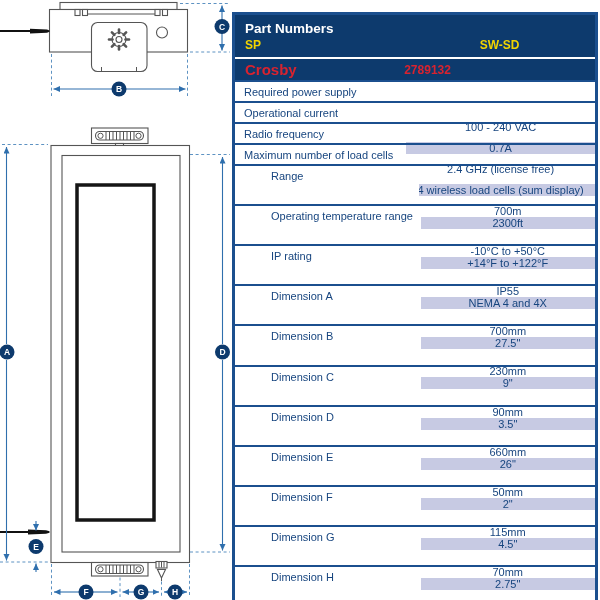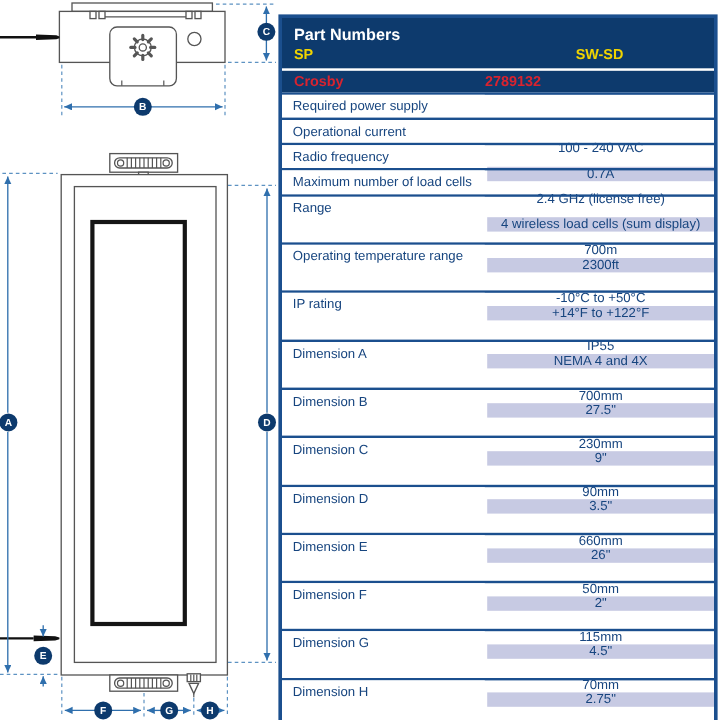--- a/index.html
+++ b/index.html
@@ -17,25 +17,25 @@
   }
   .thead { background:#0d3a6d; padding:4px 0 3px 0; }
   .thead .title { color:#fff; font-weight:bold; font-size:13.5px; padding:2px 0 2px 10px; }
   .hdr-cols { display:flex; align-items:center; padding-bottom:2px; }
   .hdr-cols .col-left  { width:47%; box-sizing:border-box; padding-left:10px;
                          color:#f0d400; font-weight:bold; font-size:12px; }
   .hdr-cols .col-right { width:53%; text-align:center; color:#f0d400; font-weight:bold; font-size:12px; }
   .crosby-row { display:flex; align-items:center; background:#0d3a6d;
                 border-top:2px solid #ffffff; padding:2px 0; }
   .crosby-row .c-label { width:47%; box-sizing:border-box; padding-left:10px;
-                         color:#d8232f; font-weight:bold; font-size:12px; }
+                         color:#d8232f; font-weight:bold; font-size:15px; }
   .crosby-row .c-value { width:53%; text-align:left; color:#d8232f; font-weight:bold; font-size:12px; }
 
   .t-row { display:flex; border-top:2px solid #1b4f8e; flex:1 1 0; min-height:0; }
-  .t-row.double { flex:2 1 0; }
+  .t-row.double { flex:2 1 0;padding-left:27px; }
   .t-label { width:47%; box-sizing:border-box; padding:4px 4px 0 9px;
              font-size:11px; line-height:1.15; background:#fff; }
   .t-values { width:53%; box-sizing:border-box; border-left:2px solid #1b4f8e;
               display:flex; flex-direction:column;margin-top:39px; }
   .t-val { flex:1 1 0; display:flex; align-items:center; justify-content:center;
            font-size:11px; background:#fff; }
   .t-val.lav { background:#c7cae3; }
 
   
   .outline { fill:#ffffff; stroke:#555555; stroke-width:1.1; }

